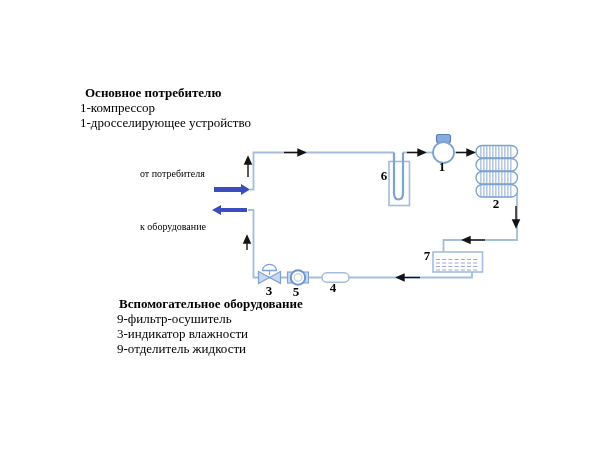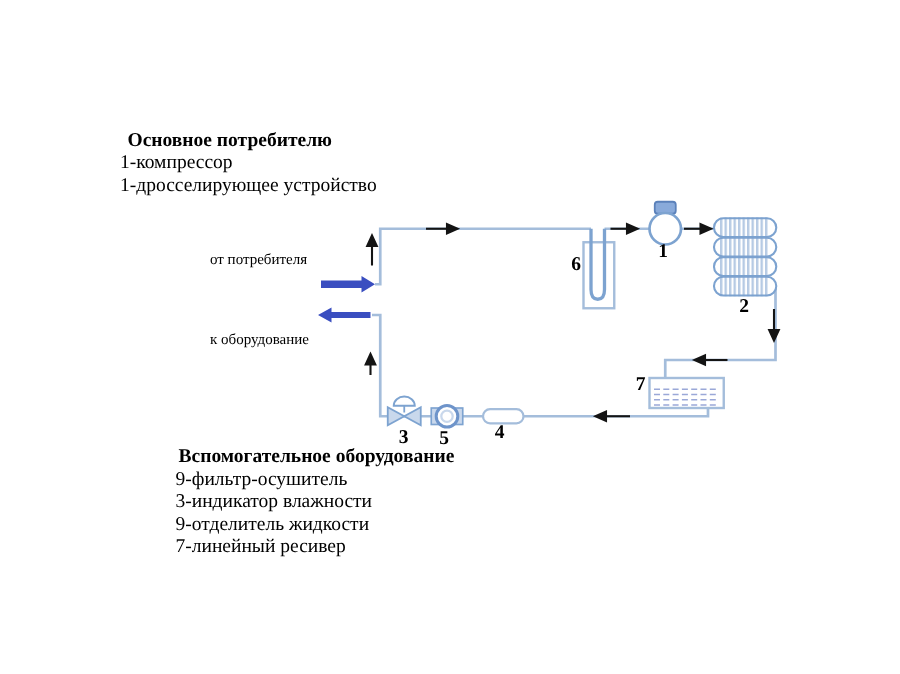--- a/index.html
+++ b/index.html
@@ -135,21 +135,20 @@
     <div class="title">Основное потребителю</div>
     <div>1-компрессор</div>
     <div>1-дросселирующее устройство</div>
   </div>
 
   <div class="legend legend-aux">
     <div class="title">Вспомогательное оборудование</div>
     <div>9-фильтр-осушитель</div>
     <div>3-индикатор влажности</div>
     <div>9-отделитель жидкости</div>
-    <div>7-линейный ресивер</div>
   </div>
 
   <div class="flow-label flow-from">от потребителя</div>
   <div class="flow-label flow-to">к оборудование</div>
 
   <div class="num num1">1</div>
   <div class="num num2">2</div>
   <div class="num num3">3</div>
   <div class="num num4">4</div>
   <div class="num num5">5</div>

